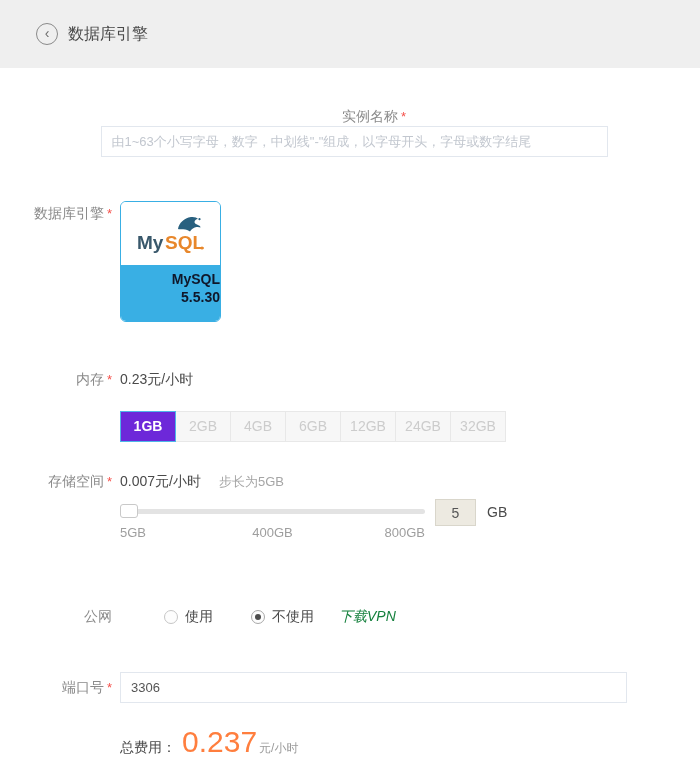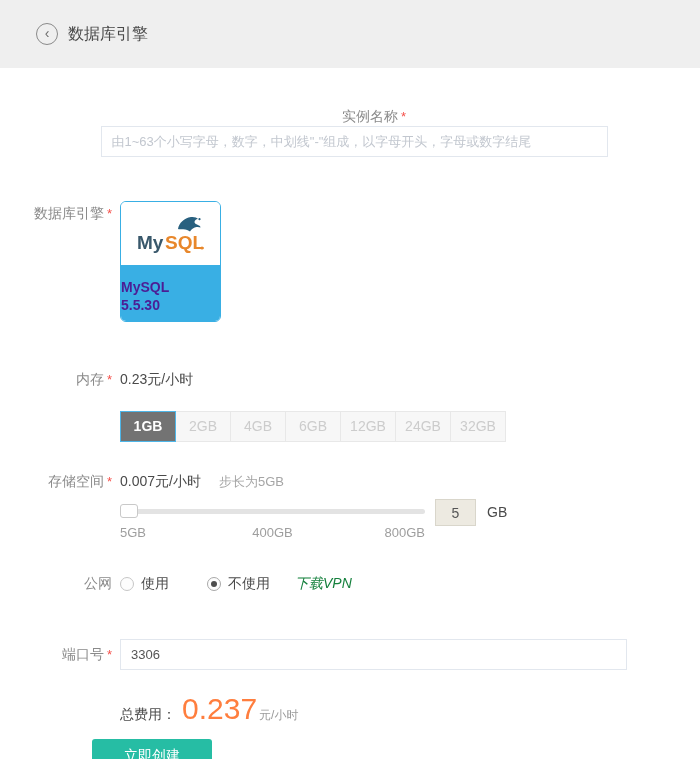--- a/index.html
+++ b/index.html
@@ -79,25 +79,25 @@
     background: #fff;
   }
   .engine-card .card-top {
     height: 63px;
     display: flex; align-items: center; justify-content: center;
     background: #fff;
   }
   .engine-card .card-bottom {
     flex: 1;
     background: #39afe4;
-    color: #4c1d95;
-    text-align: left;
+    color: #0f172a;
+    text-align: right;
     font-size: 14px;
     font-weight: bold;
-    padding-top: 13px;
+    padding-top: 5px;
     line-height: 1.3;
   }
 
   
   .row-memory { margin-top: 49px; }
   .price-line { font-size: 14px; color: #4a4a4a; }
   .mem-options { display: flex; margin-top: 22px; }
   .mem-btn {
     width: 56px; height: 31px;
     line-height: 29px;
@@ -105,21 +105,21 @@
     font-size: 14px;
     color: #cccccc;
     background: #f7f7f7;
     border: 1px solid #e8e8e8;
     margin-left: -1px;
     cursor: pointer;
     user-select: none;
   }
   .mem-btn:first-child { margin-left: 0; }
   .mem-btn.checked {
-    background: #737373;
+    background: #6d28d9;
     border-color: #4eb6e8;
     color: #ffffff;
     font-weight: bold;
     position: relative;
     z-index: 1;
   }
 
   
   .row-storage { margin-top: 31px; }
   .step-note { font-size: 13px; color: #a5a5a5; margin-left: 18px; }
@@ -163,21 +163,21 @@
     font-family: "Liberation Sans", "DejaVu Sans", sans-serif;
   }
   .storage-unit {
     margin-left: 11px;
     margin-top: 0px;
     font-size: 14px;
     color: #4a4a4a;
   }
 
   
-  .row-public { margin-top: 35px; align-items: center; }
+  .row-public { margin-top: 68px; align-items: center; gap: 44px; }
   .radio-group { display: flex; align-items: center; }
   .radio-item { display: flex; align-items: center; cursor: pointer; }
   .radio-item + .radio-item { margin-left: 38px; }
   .radio-circle {
     width: 14px; height: 14px;
     border: 1px solid #c6c6c6;
     border-radius: 50%;
     background: #fdfdfd;
     position: relative;
   }

